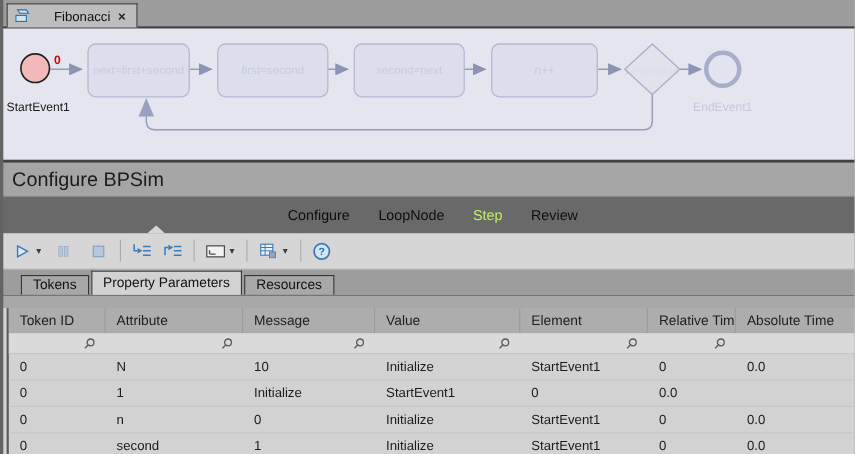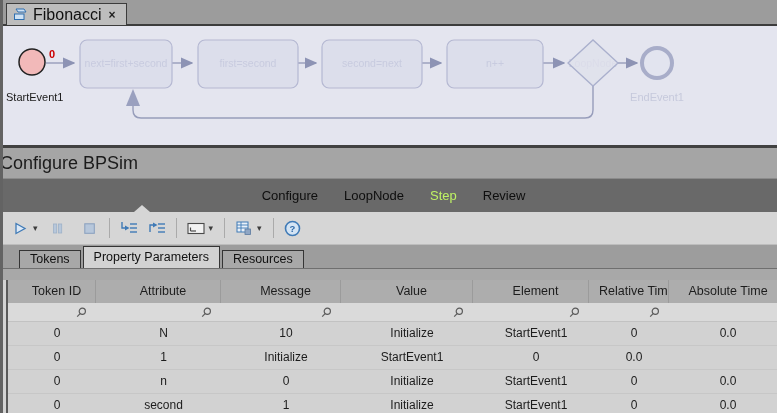--- a/index.html
+++ b/index.html
@@ -7,32 +7,32 @@
     position:relative;width:777px;height:413px;overflow:hidden;
     font-family:"Liberation Sans","DejaVu Sans",sans-serif;
     background:#d3d3d3;display:flex;flex-direction:column;
   }
   .left-edge{position:absolute;left:0;top:0;width:3px;height:413px;background:#636363;z-index:60;}
 
   
   .doc-tabbar{height:24px;background:#9c9c9c;border-bottom:2px solid #3c3c3c;display:flex;align-items:flex-end;flex:0 0 auto;}
   .doc-tab{margin-left:6px;height:21px;display:flex;align-items:center;gap:6px;
     background:#bdbdbd;border:1px solid #3c3c3c;border-bottom:none;padding:0 9px 0 6px;position:relative;top:1px;}
-  .doc-tab .tab-label{font-size:16px;color:#101010;}
+  .doc-tab .tab-label{font-size:12px;color:#101010;margin-left:16px;}
   .doc-tab .tab-close{font-size:12px;font-weight:bold;color:#222;line-height:1;padding:0 1px;cursor:default;}
 
   
   .diagram{height:119px;background:#e4e5ef;flex:0 0 auto;position:relative;}
   .diagram svg{display:block;}
 
   
   .sep-dark{height:3px;background:#414141;flex:0 0 auto;}
 
   
-  .bpsim-title{height:31px;background:#a5a5a5;display:flex;align-items:center;padding-left:0;flex:0 0 auto;border-bottom:1px solid #8b8b8b;box-sizing:border-box;}
+  .bpsim-title{height:31px;background:#a5a5a5;display:flex;align-items:center;padding-left:11px;flex:0 0 auto;border-bottom:1px solid #8b8b8b;box-sizing:border-box;}
   .bpsim-title span{font-size:18px;color:#1b1b1b;}
 
   
   .menu-band{height:33px;background:#696969;display:flex;align-items:center;gap:26px;padding-left:10px;flex:0 0 auto;position:relative;justify-content:center;}
   .menu-item{font-size:13px;color:#0e0e0e;cursor:default;}
   .menu-item.active{color:#bef264;}
   .menu-notch{position:absolute;bottom:0;left:134px;width:0;height:0;
     border-left:8px solid transparent;border-right:8px solid transparent;border-bottom:7px solid #d6d6d6;}
 
   
@@ -44,21 +44,21 @@
   
   .tabs-row{height:23px;background:#9d9d9d;display:flex;align-items:flex-end;padding-left:19px;flex:0 0 auto;}
   .rtab{font-size:12.5px;color:#111;background:#a8a8a8;border:1px solid #353535;border-bottom:none;
     height:17px;line-height:17px;padding:0 10px;margin-right:2px;}
   .rtab.active{background:#d2d2d2;height:21px;line-height:21px;position:relative;z-index:2;}
 
   .tabs-under{height:11px;background:#a8a8a8;border-top:1px solid #6f6f6f;flex:0 0 auto;}
 
   
   .table-wrap{flex:1 1 auto;display:flex;flex-direction:column;border-left:2px solid #5a5a5a;margin-left:6px;background:#d2d2d2;}
-  .trow{display:grid;grid-template-columns:88px 125px 120px 132px 116px 80px 1fr;text-align:center;}
+  .trow{display:grid;grid-template-columns:88px 125px 120px 132px 116px 80px 1fr;}
   .thead{background:#adadad;height:23px;flex:0 0 auto;}
   .thead .cell{font-size:12.5px;color:#1d1d1d;line-height:23px;padding-left:10px;border-right:1px solid rgba(0,0,0,0.10);overflow:hidden;white-space:nowrap;}
   .tfilter{background:#dadada;height:18px;flex:0 0 auto;border-bottom:1px solid #c2c2c2;}
   .tfilter .fcell{display:flex;align-items:center;justify-content:flex-end;padding-right:9px;}
   .tbody-row{height:23px;border-bottom:1px solid #c7c7c7;}
   .tbody-row .cell{font-size:12px;color:#1c1c1c;line-height:23px;padding-left:10px;overflow:hidden;white-space:nowrap;}
 </style>
 </head>
 <body>
 

